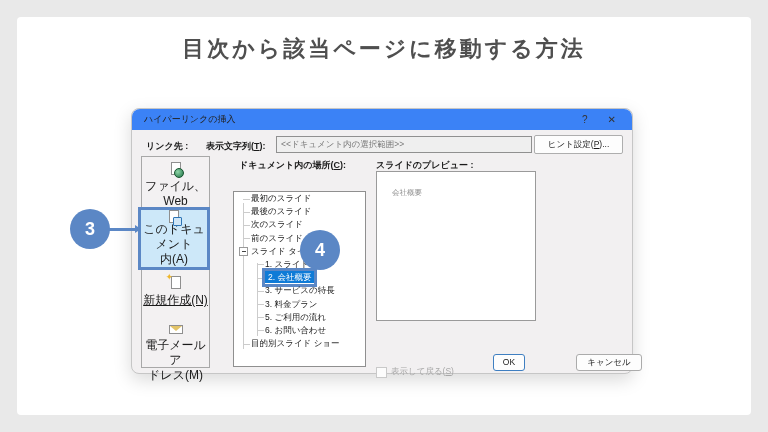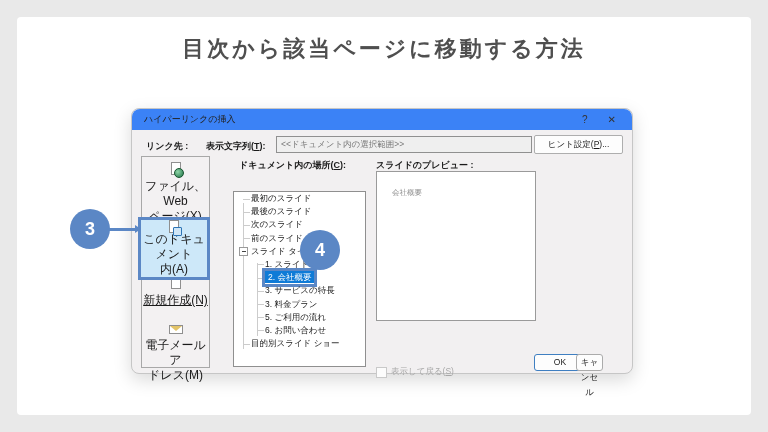--- a/index.html
+++ b/index.html
@@ -21,21 +21,21 @@
   .disp-lbl{left:74px;top:31px;}
   .disp-input{position:absolute;left:144px;top:27px;width:246px;height:15px;background:#efefef;
     border:1px solid #909090;color:#777;font-size:8.5px;line-height:15px;padding:0 4px;
     white-space:nowrap;overflow:hidden;}
   .hint-btn{position:absolute;left:402px;top:26px;width:87px;height:17px;background:#fdfdfd;
     border:1px solid #aeaeae;border-radius:2px;text-align:center;line-height:17px;font-size:8.5px;}
   
   .sidebar{position:absolute;left:9px;top:47px;width:67px;height:210px;border:1px solid #a8a8a8;background:#f3f1f2;}
   .sb-item{position:absolute;left:0;width:100%;text-align:center;font-size:12px;line-height:1.25;color:#1a1a1a;}
   .sb-i0{top:5px;} .sb-i2{top:119px;text-decoration:underline;} .sb-i3{top:164px;}
-  .sb-item.selected{top:60px;height:63px;left:-4px;width:72px;box-sizing:border-box;
+  .sb-item.selected{top:50px;height:63px;left:-4px;width:72px;box-sizing:border-box;
     border:3px solid #5b87c5;background:#cde8f9;display:flex;flex-direction:column;
     align-items:center;justify-content:center;z-index:2;}
   .sb-line{display:block;}
   .sb-icon{display:block;width:16px;height:16px;margin:0 auto 1px;position:relative;}
   .sb-icon::before{content:"";position:absolute;left:3px;top:0;width:10px;height:13px;background:#fff;
     border:1px solid #8f8f8f;box-sizing:border-box;}
   .icon-file-web::after{content:"";position:absolute;left:6px;top:6px;width:8px;height:8px;border-radius:50%;
     background:radial-gradient(circle at 35% 35%,#8fd6a8,#1e7145);border:1px solid #14532d;}
   .icon-this-document::after{content:"";position:absolute;left:7px;top:7px;width:7px;height:7px;
     background:#cfe6f7;border:1px solid #2e75b6;border-radius:1px;}
@@ -68,22 +68,22 @@
   .pv-top{height:25px;background:#ebebeb;}
   .pv-mid{flex:1;position:relative;}
   .pv-text{position:absolute;left:15px;top:16px;font-size:7.5px;color:#8f8f8f;}
   .pv-bottom{height:27px;background:#ebebeb;}
   .chk-row{position:absolute;left:244px;top:217px;display:flex;align-items:center;gap:4px;
     color:#a8a8a8;font-size:8.5px;margin-top:40px;}
   .chk{width:9px;height:9px;border:1px solid #c9c9c9;background:#fcfcfc;display:inline-block;}
   
   .btn{position:absolute;top:245px;height:17px;box-sizing:border-box;background:#fdfdfd;
     border-radius:3px;text-align:center;line-height:15px;font-size:8.5px;color:#1a1a1a;}
-  .btn.ok{left:402px;width:52px;border:1px solid #3f7fc1;}
-  .btn.cancel{left:444px;width:27px;border:1px solid #ababab;}
+  .btn.ok{left:361px;width:32px;border:1px solid #3f7fc1;}
+  .btn.cancel{left:444px;width:66px;border:1px solid #ababab;}
   
   .step-circle{position:absolute;width:40px;height:40px;border-radius:50%;background:#5b87c5;
     color:#fff;font-size:18px;font-weight:700;display:flex;align-items:center;justify-content:center;z-index:6;}
   .c3{left:70px;top:209px;}
   .c4{left:300px;top:230px;}
   .connector{position:absolute;left:104px;top:227.5px;width:32px;height:3px;background:#5b87c5;z-index:5;}
   .connector::after{content:"";position:absolute;right:-5px;top:-3px;width:0;height:0;
     border-left:6px solid #5b87c5;border-top:4.5px solid transparent;border-bottom:4.5px solid transparent;}
   u{text-decoration:underline;}
 </style>

